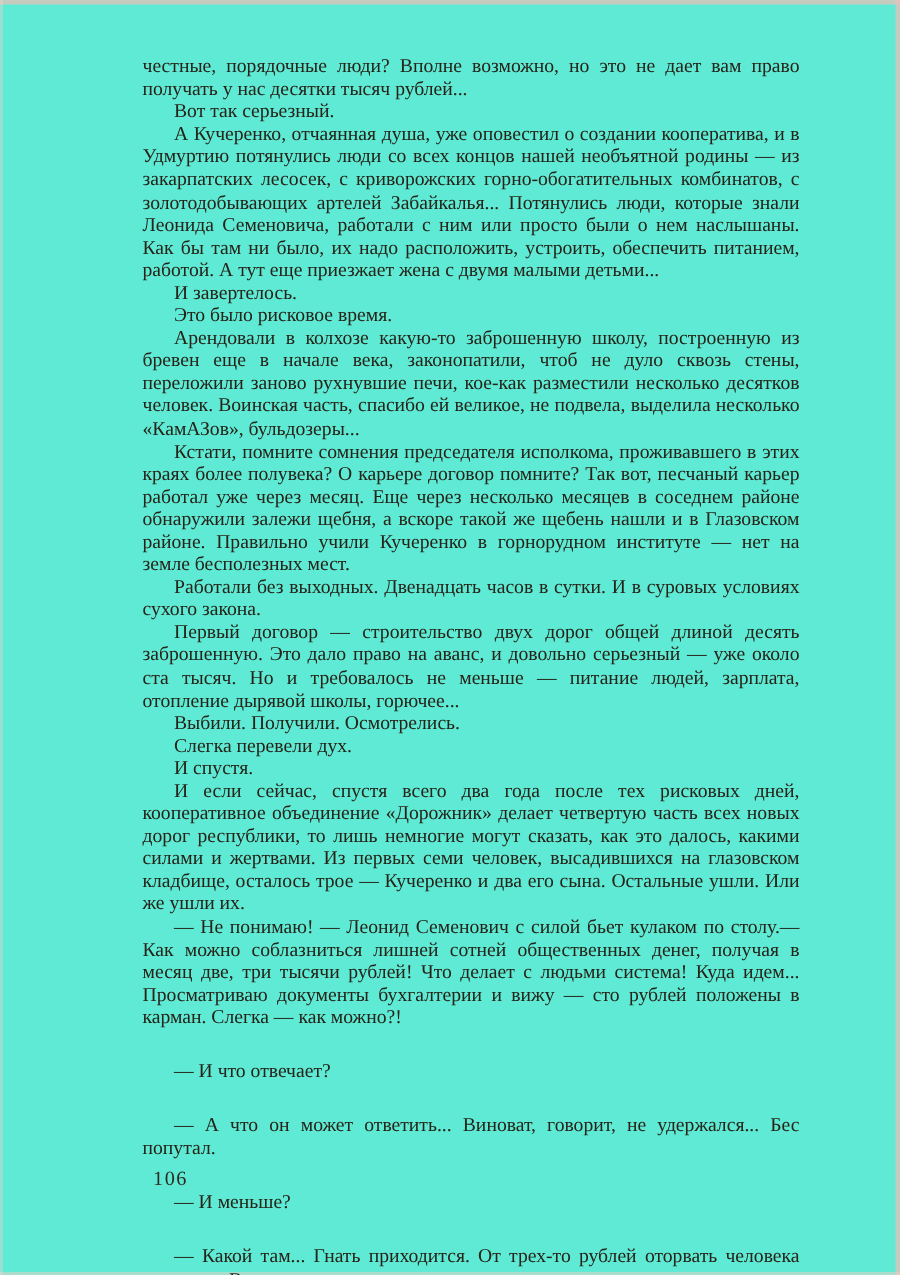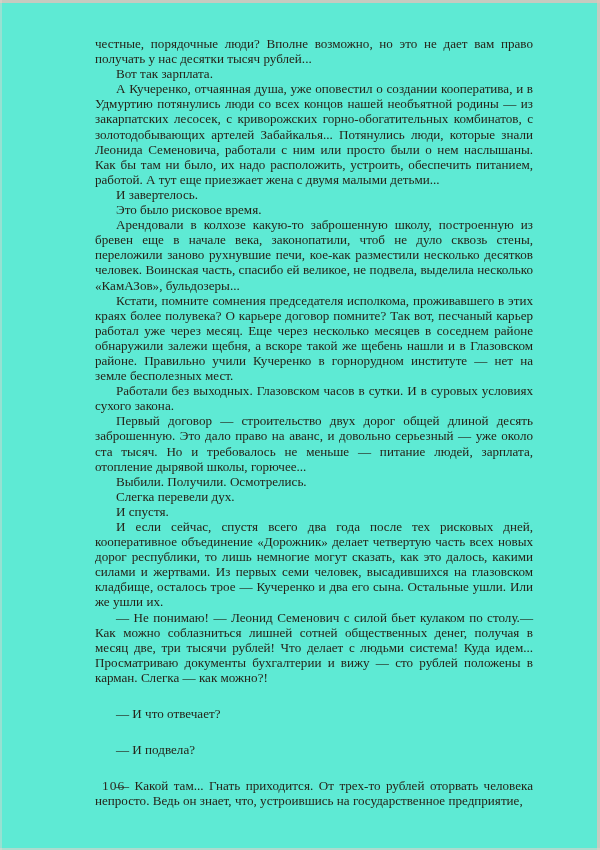--- a/index.html
+++ b/index.html
@@ -63,32 +63,33 @@
 <body>
 
 <div class="scan">
   <div class="edge edge-top"></div>
   <div class="edge edge-right"></div>
   <div class="edge edge-bottom"></div>
   <div class="edge edge-left"></div>
 
   <div class="text-block">
       <p class="para">честные, порядочные люди? Вполне возможно, но это не дает вам право получать у нас десятки тысяч рублей...</p>
-      <p class="para indent">Вот так зарплата.</p>
+      <p class="para indent">Вот так серьезный.</p>
       <p class="para indent">А Кучеренко, отчаянная душа, уже оповестил о создании кооператива, и в Удмуртию потянулись люди со всех концов нашей необъятной родины — из закарпатских лесосек, с криворожских горно-обогатительных комбинатов, с золотодобывающих артелей Забайкалья... Потянулись люди, которые знали Леонида Семеновича, работали с ним или просто были о нем наслышаны. Как бы там ни было, их надо расположить, устроить, обеспечить питанием, работой. А тут еще приезжает жена с двумя малыми детьми...</p>
       <p class="para indent">И завертелось.</p>
       <p class="para indent">Это было рисковое время.</p>
       <p class="para indent">Арендовали в колхозе какую-то заброшенную школу, построенную из бревен еще в начале века, законопатили, чтоб не дуло сквозь стены, переложили заново рухнувшие печи, кое-как разместили несколько десятков человек. Воинская часть, спасибо ей великое, не подвела, выделила несколько «КамАЗов», бульдозеры...</p>
       <p class="para indent">Кстати, помните сомнения председателя исполкома, проживавшего в этих краях более полувека? О карьере договор помните? Так вот, песчаный карьер работал уже через месяц. Еще через несколько месяцев в соседнем районе обнаружили залежи щебня, а вскоре такой же щебень нашли и в Глазовском районе. Правильно учили Кучеренко в горнорудном институте — нет на земле бесполезных мест.</p>
-      <p class="para indent">Работали без выходных. Глазовском часов в сутки. И в суровых условиях сухого закона.</p>
+      <p class="para indent">Работали без выходных. Двенадцать часов в сутки. И в суровых условиях сухого закона.</p>
       <p class="para indent">Первый договор — строительство двух дорог общей длиной десять заброшенную. Это дало право на аванс, и довольно серьезный — уже около ста тысяч. Но и требовалось не меньше — питание людей, зарплата, отопление дырявой школы, горючее...</p>
       <p class="para indent">Выбили. Получили. Осмотрелись.</p>
       <p class="para indent">Слегка перевели дух.</p>
       <p class="para indent">И спустя.</p>
       <p class="para indent">И если сейчас, спустя всего два года после тех рисковых дней, кооперативное объединение «Дорожник» делает четвертую часть всех новых дорог республики, то лишь немногие могут сказать, как это далось, какими силами и жертвами. Из первых семи человек, высадившихся на глазовском кладбище, осталось трое — Кучеренко и два его сына. Остальные ушли. Или же ушли их.</p>
       <p class="para indent">— Не понимаю! — Леонид Семенович с силой бьет кулаком по столу.— Как можно соблазниться лишней сотней общественных денег, получая в месяц две, три тысячи рублей! Что делает с людьми система! Куда идем... Просматриваю документы бухгалтерии и вижу — сто рублей положены в карман. Слегка — как можно?!</p>
       <p class="para indent spaced">— И что отвечает?</p>
-      <p class="para indent spaced">— И подвела?</p>
+      <p class="para indent spaced">— А что он может ответить... Виноват, говорит, не удержался... Бес попутал.</p>
+      <p class="para indent spaced">— И меньше?</p>
       <p class="para indent spaced">— Какой там... Гнать приходится. От трех-то рублей оторвать человека непросто. Ведь он знает, что, устроившись на государственное предприятие,</p>
     </div>
 
   <div class="page-number">106</div>
 </div>
 
 </body></html>

